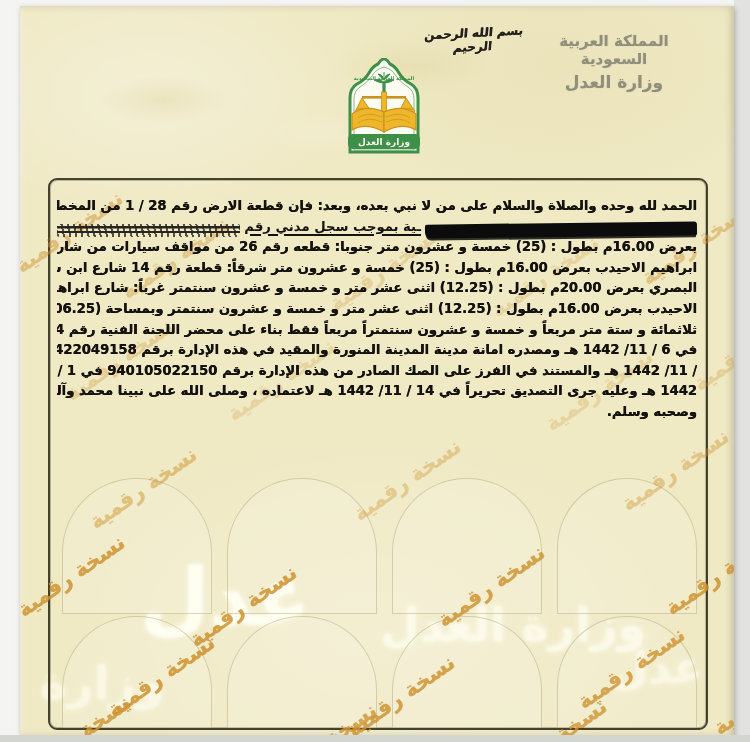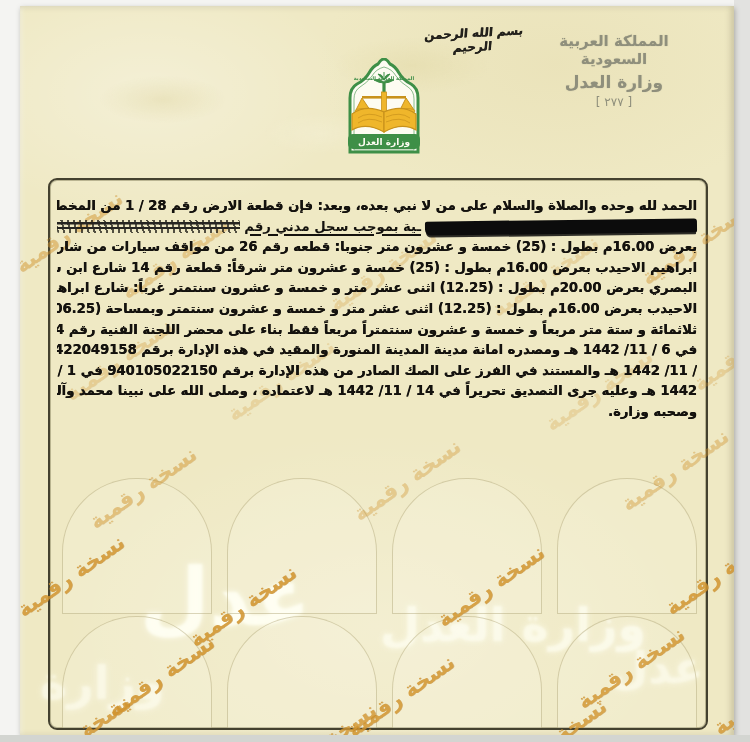--- a/index.html
+++ b/index.html
@@ -48,21 +48,21 @@
   
   .wm{position:absolute;font-size:21px;font-weight:bold;color:#d2952f;direction:rtl;white-space:nowrap;
     transform:rotate(-35deg);letter-spacing:1px;pointer-events:none;text-shadow:.5px .5px 0 rgba(170,110,30,.55);}
 
   
   .deed{position:absolute;left:37px;top:190px;width:640px;direction:rtl;color:#14120e;
     font-size:13.2px;font-weight:bold;line-height:20.6px;}
   .line{text-align:justify;text-align-last:justify;white-space:nowrap;overflow:hidden;height:20.6px;
     text-shadow:.3px 0 0 #14120e;}
   .line.last{text-align-last:right;}
-  .redrow{display:flex;align-items:center;height:20.6px;gap:4px;}
+  .redrow{display:flex;align-items:flex-end;height:20.6px;gap:4px;}
   .bar-solid{height:14px;background:#0c0c0c;border-radius:2px 3px 2px 6px;transform:rotate(-.7deg);
     box-shadow:0 3px 0 -1px rgba(12,12,12,.85);}
   .scribble{height:13px;flex:1;opacity:.92;border-radius:2px;
     background:
       linear-gradient(#151515,#151515) 0 2px/100% 2.5px no-repeat,
       linear-gradient(#151515,#151515) 0 7px/100% 2px no-repeat,
       repeating-linear-gradient(78deg, rgba(25,23,18,.8) 0 2px, rgba(25,23,18,0) 2px 6px);}
   .blob{height:13px;background:#121212;border-radius:3px 6px 3px 5px;transform:rotate(.6deg);
     box-shadow:-6px 2px 0 -4px #121212;}
   .dashes{height:12px;flex:1;
@@ -81,21 +81,20 @@
     <div class="emboss"></div>
 
     <div class="ghost" style="left:120px;top:545px;font-size:80px;">عدل</div>
     <div class="ghost" style="left:360px;top:592px;font-size:46px;opacity:.8;">وزارة العدل</div>
     <div class="ghost" style="left:590px;top:636px;font-size:44px;opacity:.7;">عدل</div>
     <div class="ghost" style="left:20px;top:650px;font-size:46px;opacity:.7;">وزارة</div>
 
     <div class="hdr-right">
       <div class="hdr-kingdom">المملكة العربية السعودية</div>
       <div class="hdr-ministry">وزارة العدل</div>
-      <div class="hdr-num">[ ٢٧٧ ]</div>
     </div>
 
     <div class="bismillah">بسم الله الرحمن الرحيم</div>
 
     <svg class="emblem" viewBox="0 0 92 98">
 
       <path d="M12,94 L12,40 Q12,30 19,26 Q27,22 31,15 Q35,8 40,6 Q43,1 46,1 Q49,1 52,6 Q57,8 61,15 Q65,22 73,26 Q80,30 80,40 L80,94 Z" fill="#fdfcf2" stroke="#3E8F47" stroke-width="3"></path>
       <path d="M16,92 L16,41 Q16,33 22,29 Q29,25 34,18 Q38,11 46,9 Q54,11 58,18 Q63,25 70,29 Q76,33 76,41 L76,92 Z" fill="none" stroke="#3E8F47" stroke-width="1" opacity=".6"></path>
 
       <text x="46" y="22" text-anchor="middle" font-size="5" fill="#3E8F47" font-weight="bold">المملكة العربية السعودية</text>
@@ -164,18 +163,18 @@
         <div class="scribble"></div>
       </div>
       <div class="line">بعرض 16.00م بطول : (25) خمسة و عشرون متر جنوبا: قطعه رقم 26 من مواقف سيارات من شارع</div>
       <div class="line">ابراهيم الاحيدب بعرض 16.00م بطول : (25) خمسة و عشرون متر شرقاً: قطعة رقم 14 شارع ابن سند</div>
       <div class="line">البصري بعرض 20.00م بطول : (12.25) اثنى عشر متر و خمسة و عشرون سنتمتر غرباً: شارع ابراهيم</div>
       <div class="line">الاحيدب بعرض 16.00م بطول : (12.25) اثنى عشر متر و خمسة و عشرون سنتمتر وبمساحة (306.25)</div>
       <div class="line">ثلاثمائة و ستة متر مربعاً و خمسة و عشرون سنتمتراً مربعاً فقط بناء على محضر اللجنة الفنية رقم 38724</div>
       <div class="line">في 6 / 11/ 1442 هـ ومصدره امانة مدينة المدينة المنورة والمقيد في هذه الإدارة برقم 422049158 في 12</div>
       <div class="line">/ 11/ 1442 هـ والمستند في الفرز على الصك الصادر من هذه الإدارة برقم 940105022150 في 1 / 9/</div>
       <div class="line">1442 هـ وعليه جرى التصديق تحريراً في 14 / 11/ 1442 هـ لاعتماده ، وصلى الله على نبينا محمد وآله</div>
-      <div class="line last">وصحبه وزارة.</div>
+      <div class="line last">وصحبه وسلم.</div>
     </div>
   </div>
 
   <div class="photo-bottom-strip"></div>
 </div>
 
 </body></html>

